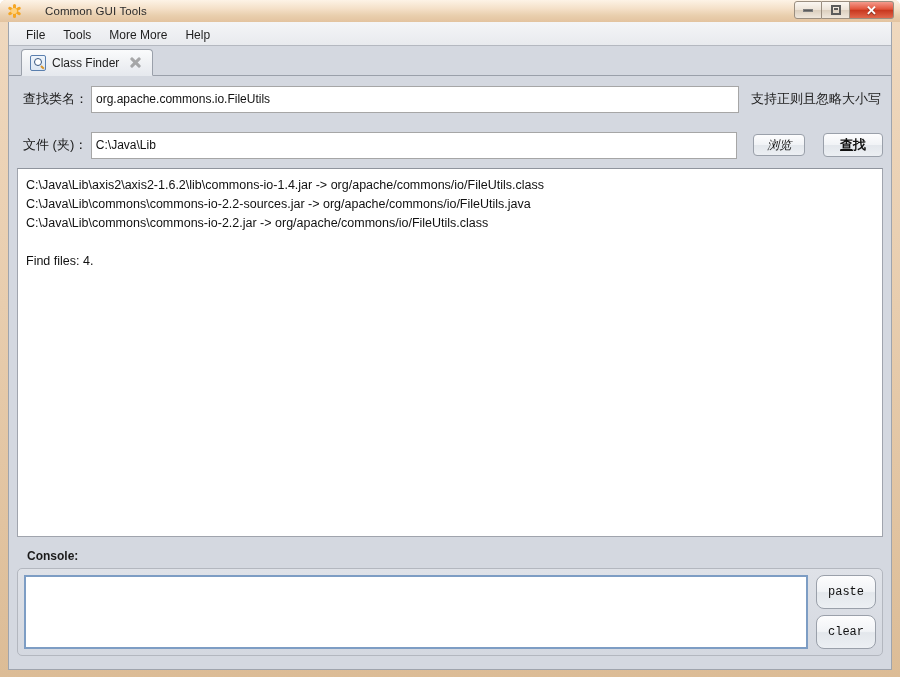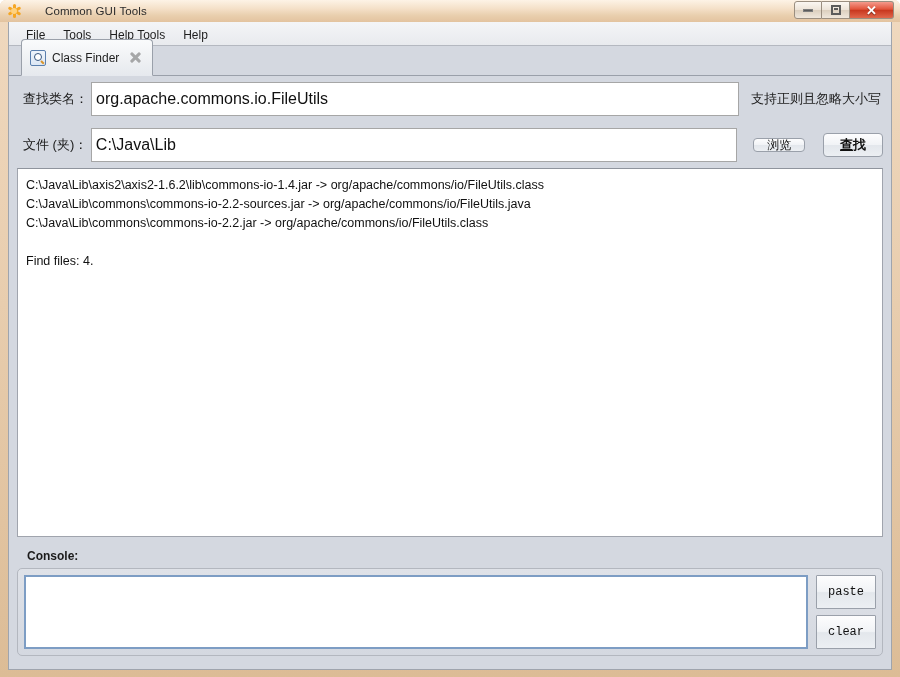--- a/index.html
+++ b/index.html
@@ -155,21 +155,21 @@
   #tab-strip:after {
     content: "";
     position: absolute;
     left: 0; right: 0; bottom: 0;
     height: 1px;
     background: #9aa0aa;
   }
   #tab {
     position: relative;
     z-index: 2;
-    height: 37px;
+    height: 27px;
     box-sizing: border-box;
     display: flex;
     align-items: center;
     padding: 0 10px 0 8px;
     background: linear-gradient(to bottom, #fafbfc 0%, #eef0f3 60%, #e6e9ee 100%);
     border: 1px solid #9aa0aa;
     border-bottom: 1px solid #e6e9ee;
     border-radius: 4px 4px 0 0;
   }
   #tab-magnifier {
@@ -242,25 +242,25 @@
   }
   .form-label {
     width: 74px;
     font-size: 13px;
     color: #1b1b1b;
     padding-left: 6px;
     box-sizing: border-box;
     white-space: nowrap;
   }
   .text-input {
-    height: 34px;
+    height: 27px;
     box-sizing: border-box;
     border: 1px solid #a6a6a6;
     background: #ffffff;
-    font-size: 16px;
+    font-size: 12px;
     color: #101010;
     padding: 0 4px;
     font-family: "Liberation Sans", sans-serif;
     outline: none;
     border-radius: 0;
   }
   #class-name-input { width: 648px; }
   #folder-input { width: 648px; }
   .hint-text {
     font-size: 13px;
@@ -275,22 +275,23 @@
     background: linear-gradient(to bottom, #fdfdfe 0%, #f1f3f6 48%, #e3e7ec 52%, #eceff3 100%);
     font-size: 12px;
     color: #111;
     display: inline-flex;
     align-items: center;
     justify-content: center;
     font-family: "Liberation Sans", sans-serif;
     cursor: default;
   }
   #browse-button {
-    width: 52px; height: 14px;
+    width: 52px; height: 22px;
     margin-left: 16px;
+    font-style: italic;
   }
   #search-button {
     width: 60px; height: 24px;
     margin-left: 18px;
     font-weight: bold;
     font-size: 13px;
   }
   #search-button u { text-decoration: underline; }
 
   
@@ -354,21 +355,21 @@
     width: 60px;
     display: flex;
     flex-direction: column;
     justify-content: space-between;
   }
   .cbtn {
     width: 60px;
     height: 34px;
     box-sizing: border-box;
     border: 1px solid #9aa0aa;
-    border-radius: 1px;
+    border-radius: 8px;
     background: linear-gradient(to bottom, #fdfdfe 0%, #f1f3f6 48%, #e3e7ec 52%, #eceff3 100%);
     font-family: "Liberation Mono", "DejaVu Sans Mono", monospace;
     font-size: 12px;
     color: #111;
     display: flex;
     align-items: center;
     justify-content: center;
     cursor: default;
   }
 </style>
@@ -400,21 +401,21 @@
         <span class="glyph-close">✕</span>
       </div>
     </div>
   </div>
 
   <div id="client">
 
     <div id="menu-bar">
       <div class="menu-item">File</div>
       <div class="menu-item">Tools</div>
-      <div class="menu-item">Help Tools</div>
+      <div class="menu-item">More More</div>
       <div class="menu-item">Help</div>
     </div>
 
     <div id="tab-strip">
       <div id="tab">
         <span id="tab-magnifier">
           <span class="lens"></span>
             <span class="handle"></span>
         </span>
         <span id="tab-label">Class Finder</span>

